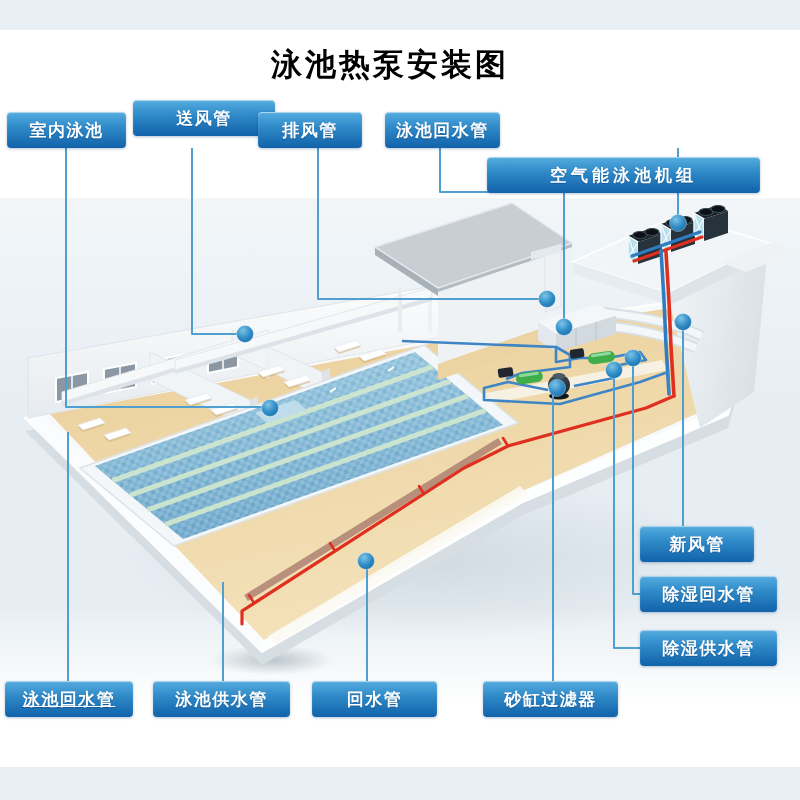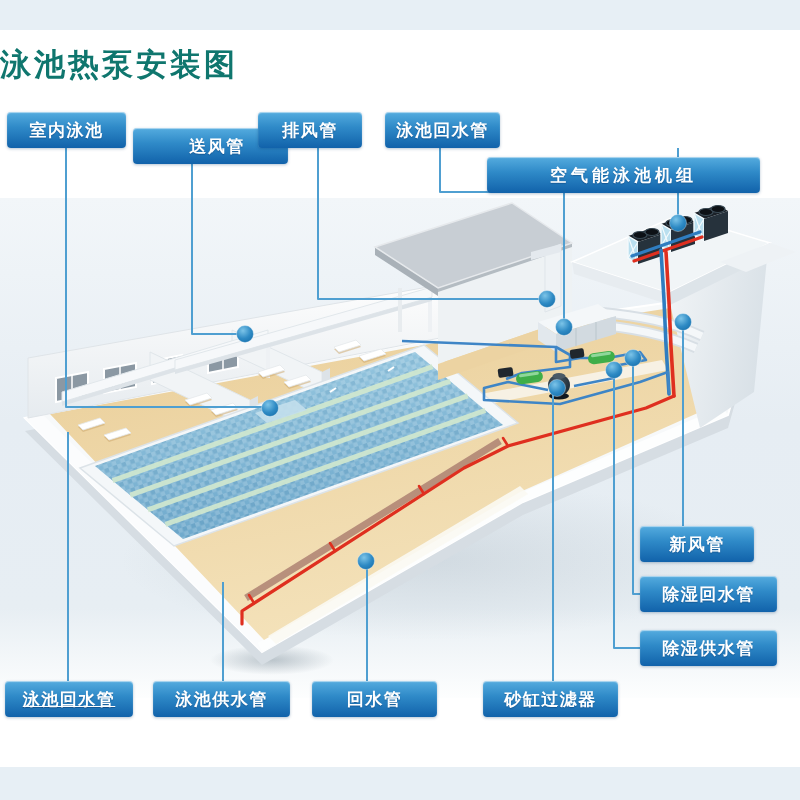--- a/index.html
+++ b/index.html
@@ -1,22 +1,22 @@
 <!DOCTYPE html>
 <html><head>
 <meta charset="utf-8">
 <style>
   html,body{margin:0;padding:0;width:800px;height:800px;background:#ffffff;overflow:hidden;
             font-family:"Liberation Sans","DejaVu Sans",sans-serif;}
   #stage{position:relative;width:800px;height:800px;background:#ffffff;}
   .band{position:absolute;left:0;width:800px;background:#e7eff5;}
   #band-top{top:0;height:30px;}
   #band-bottom{top:767px;height:33px;}
-  #title{position:absolute;left:0;top:44px;width:780px;
-         font-size:31px;font-weight:bold;color:#0f766e;letter-spacing:3px;}
+  #title{position:absolute;left:0;top:44px;width:780px;text-align:center;
+         font-size:31px;font-weight:bold;color:#000000;letter-spacing:3px;}
   .lbl{position:absolute;display:flex;align-items:center;justify-content:center;
        color:#fff;font-weight:bold;font-size:17px;letter-spacing:1.5px;
        background:linear-gradient(180deg,#55acdf 0%,#2f8ac8 42%,#1162aa 100%);
        border-radius:4px;height:36px;
        box-shadow:inset 0 1px 1px rgba(255,255,255,.55), 0 1px 3px rgba(10,60,110,.30);
        text-shadow:0 1px 1px rgba(0,40,90,.35);}
   svg{position:absolute;left:0;top:0;}
 </style>
 </head>
 <body>
@@ -317,21 +317,21 @@
       <circle cx="366" cy="561" r="8.5" fill="url(#dotGrad)"></circle>
       <circle cx="557" cy="388" r="8.5" fill="url(#dotGrad)"></circle>
     </g>
   </svg>
 
   <div id="title">泳池热泵安装图</div>
 
   <div class="lbl" style="left:7px;top:112px;width:119px;">
       <span>室内泳池</span>
     </div>
-  <div class="lbl" style="left:133px;top:128px;width:142px;padding-left:13px;">
+  <div class="lbl" style="left:133px;top:100px;width:142px;">
       <span>送风管</span>
     </div>
   <div class="lbl" style="left:258px;top:112px;width:104px;">
       <span>排风管</span>
     </div>
   <div class="lbl" style="left:385px;top:112px;width:115px;">
       <span>泳池回水管</span>
     </div>
   <div class="lbl" style="left:487px;top:112px;width:273px;letter-spacing:4px;margin-top:45px;">
       <span>空气能泳池机组</span>

